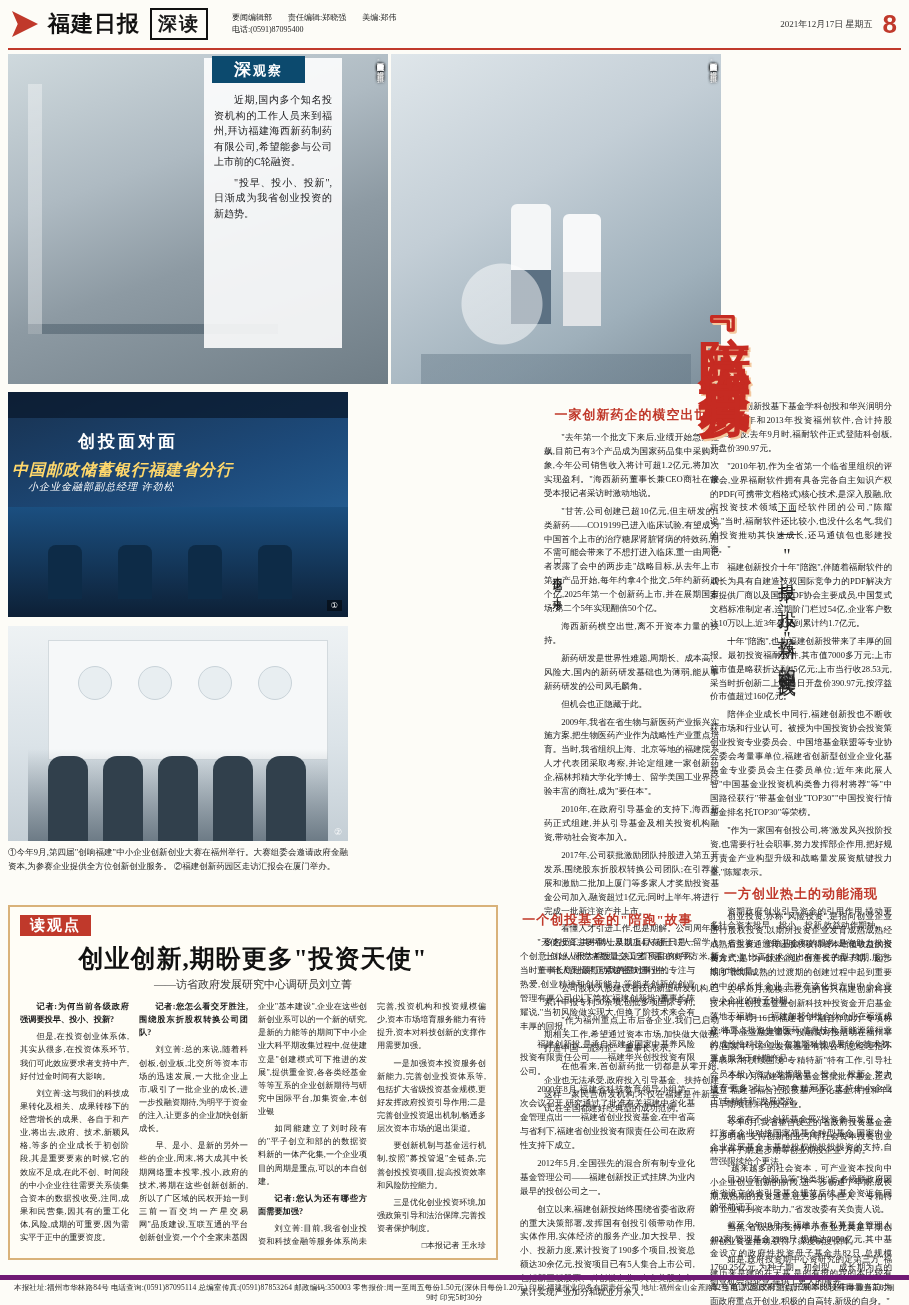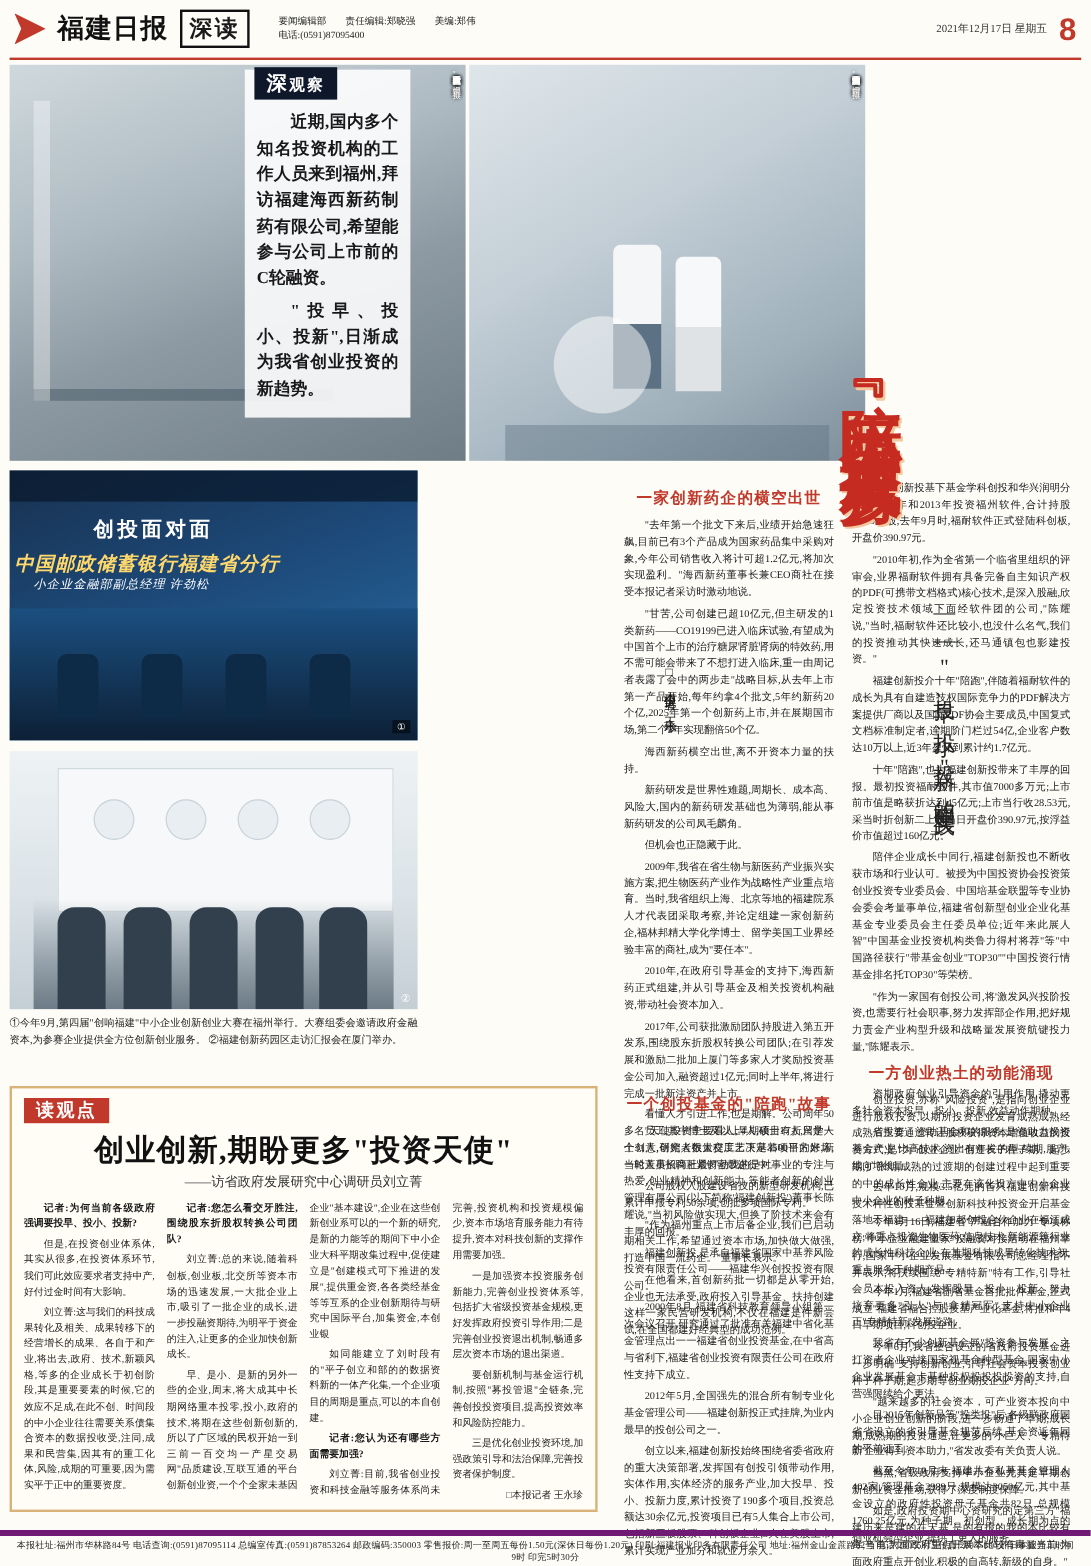--- a/index.html
+++ b/index.html
@@ -87,27 +87,27 @@
   }
 
   
   .guan-cha {
     position:absolute; left:196px; top:4px; width:138px; height:290px;
     background:rgba(255,255,255,.88);
     padding:34px 10px 10px 10px;
   }
   .guan-badge {
     position:absolute; top:-2px; left:8px;
-    background:#0f172a; color:#fff; font-weight:bold;
-    font-size:17px; padding:2px 10px; letter-spacing:2px;
+    background:#0c4a6e; color:#fff; font-weight:bold;
+    font-size:17px; padding:2px 22px; letter-spacing:2px;
   }
   .guan-badge .small{ font-size:13px; color:#fff; }
   .guan-text {
-    font-size:14px; line-height:1.55; text-align:justify; color:#18181a;
-    font-weight:bold;
+    font-size:10px; line-height:1.55; text-align:justify; color:#18181a;
+    font-weight:normal;
   }
   .guan-text p { margin:0 0 5px 0; text-indent:2em; }
 
   
   .big-title {
     position:absolute; right:150px; top:295px;
     writing-mode:vertical-rl; text-orientation:upright;
     font-size:52px; font-weight:bold; letter-spacing:5px;
     color:#c62b22;
     text-shadow:2px 2px 0 #f3c9a0;
@@ -183,21 +183,21 @@
   
   .col {
     font-size:8.6px; line-height:1.62; text-align:justify; color:#17171a;
   }
   .col p { margin:0 0 4px 0; text-indent:2em; }
   .sec-head{
     font-size:13px; font-weight:bold; text-align:center; color:#c0392b;
     margin:4px 0 6px 0; letter-spacing:1px;
   }
 
-  .text-col-a{ position:absolute; left:520px; top:400px; width:175px; }
+  .text-col-a{ position:absolute; left:544px; top:400px; width:175px; }
   .text-col-b{ position:absolute; left:710px; top:400px; width:182px; }
 
   
   .bottom{
     position:absolute; left:8px; top:905px; width:490px;
     border:2px solid #d9b27a; padding:8px 10px 6px 10px;
     background:#fffdf6;
   }
   .du-badge{
     display:inline-block; background:#c0392b; color:#fff; font-weight:bold;

